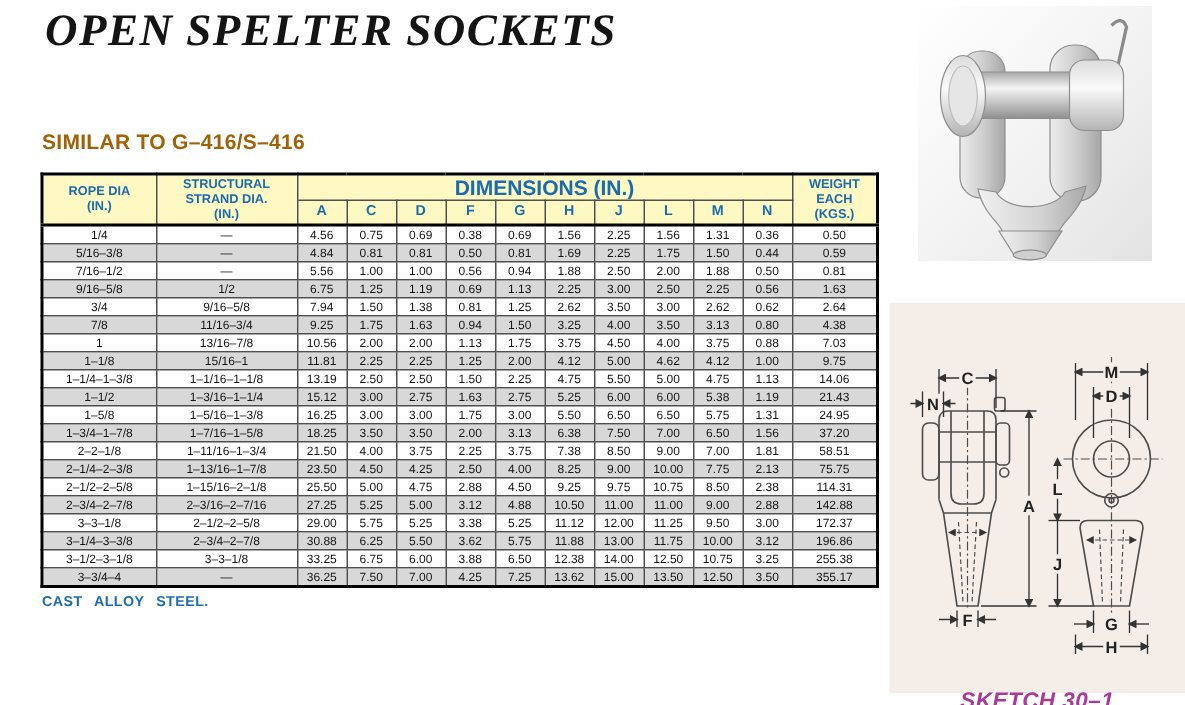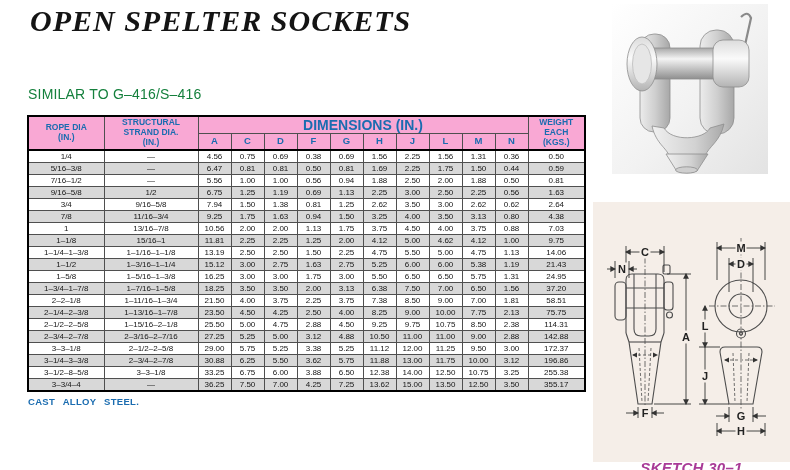--- a/index.html
+++ b/index.html
@@ -2,29 +2,29 @@
 <html><head>
 <meta charset="utf-8">
 <style>
   html,body{margin:0;padding:0;background:#ffffff;}
   #page{position:relative;width:790px;height:470px;background:#ffffff;overflow:hidden;
         font-family:"Liberation Sans",sans-serif;}
 
   .title{position:absolute;left:30px;top:4px;font-family:"Liberation Serif",serif;
          font-style:italic;font-weight:700;font-size:30px;letter-spacing:1px;color:#141414;}
 
-  .subtitle{position:absolute;left:28px;top:86px;font-size:14px;font-weight:400;
-            color:#15803d;letter-spacing:.2px;}
+  .subtitle{position:absolute;left:28px;top:86px;font-size:14px;font-weight:700;
+            color:#a16207;letter-spacing:.2px;}
 
   .table-wrap{position:absolute;left:27px;top:115px;width:557px;}
   table{border-collapse:collapse;width:557px;table-layout:fixed;border:2px solid #000;}
   col.c-rope{width:76px;} col.c-strand{width:94px;} col.c-dim{width:33px;} col.c-weight{width:57px;}
   th,td{border:1px solid #4f4f4f;text-align:center;vertical-align:middle;padding:0;overflow:hidden;}
   thead{border-bottom:2px solid #000;}
-  thead th{background:#f9a8d4;color:#1a6cb0;font-weight:700;font-size:8.5px;line-height:1.15;
+  thead th{background:#fef9c3;color:#1a6cb0;font-weight:700;font-size:8.5px;line-height:1.15;
            white-space:pre-line;}
   th.group{height:15px;font-size:14px;}
   th.dim-letter{height:15px;font-size:9.5px;}
   tbody td{font-size:8px;height:11px;line-height:10px;color:#151515;}
   tbody tr:nth-child(even) td{background:#d8d8d8;}
 
   .footnote{position:absolute;left:28px;top:396px;font-size:9.5px;font-weight:700;
             color:#1a6cb0;letter-spacing:.3px;word-spacing:5px;text-align:center;}
 
   .fig-picture{position:absolute;left:612px;top:4px;width:156px;text-align:center;}
@@ -101,21 +101,21 @@
             <td>1.56</td>
             <td>2.25</td>
             <td>1.56</td>
             <td>1.31</td>
             <td>0.36</td>
             <td>0.50</td>
           </tr>
           <tr>
             <td>5/16–3/8</td>
             <td>—</td>
-            <td>6.47</td>
+            <td>4.84</td>
             <td>0.81</td>
             <td>0.81</td>
             <td>0.50</td>
             <td>0.81</td>
             <td>1.69</td>
             <td>2.25</td>
             <td>1.75</td>
             <td>1.50</td>
             <td>0.44</td>
             <td>0.59</td>
@@ -354,21 +354,21 @@
             <td>3.62</td>
             <td>5.75</td>
             <td>11.88</td>
             <td>13.00</td>
             <td>11.75</td>
             <td>10.00</td>
             <td>3.12</td>
             <td>196.86</td>
           </tr>
           <tr>
-            <td>3–1/2–8–5/8</td>
+            <td>3–1/2–3–1/8</td>
             <td>3–3–1/8</td>
             <td>33.25</td>
             <td>6.75</td>
             <td>6.00</td>
             <td>3.88</td>
             <td>6.50</td>
             <td>12.38</td>
             <td>14.00</td>
             <td>12.50</td>
             <td>10.75</td>

